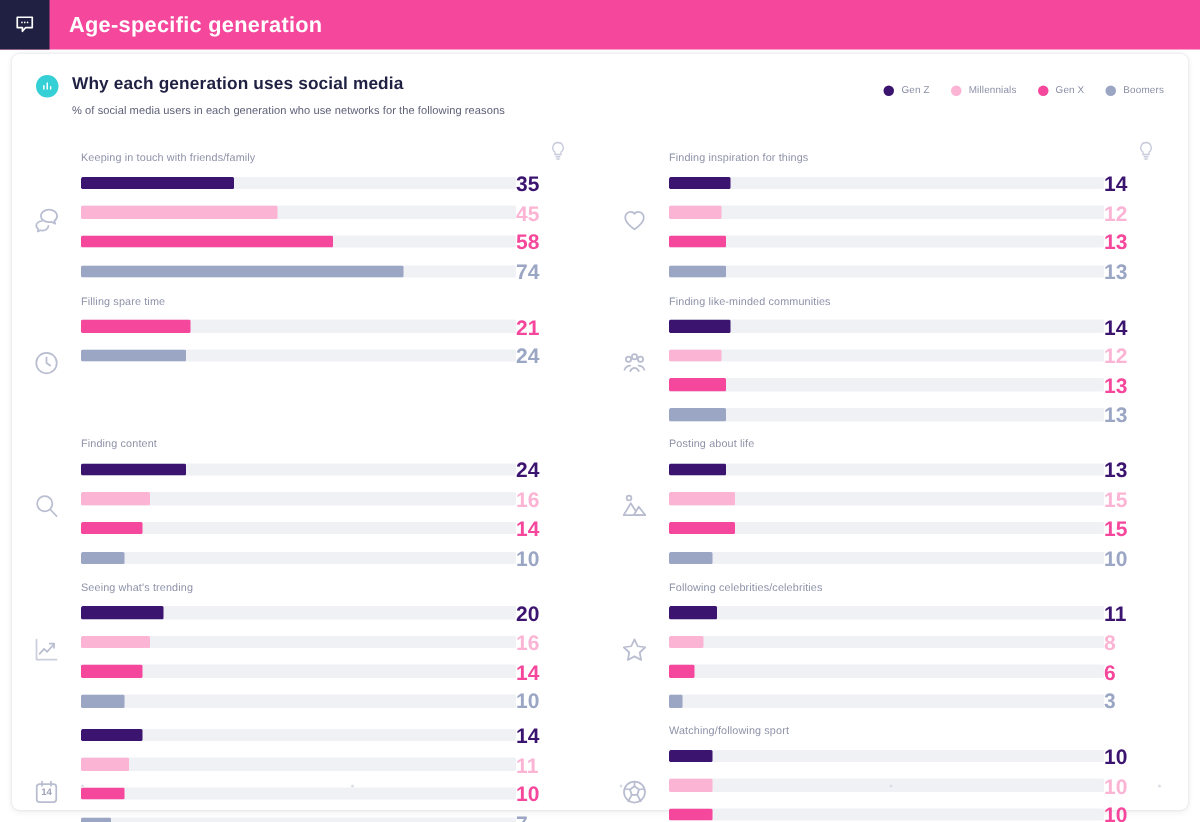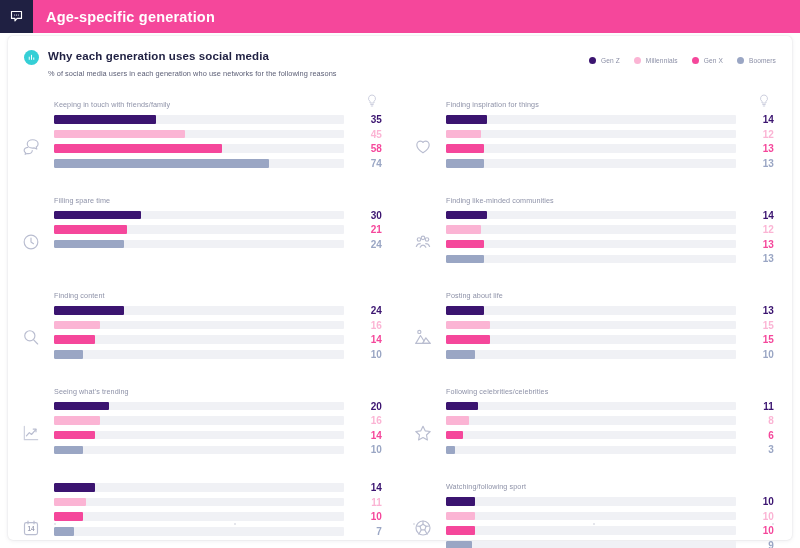--- a/index.html
+++ b/index.html
@@ -176,22 +176,22 @@
   }
   .bar-fill {
     position: absolute;
     left: 0; top: 0;
     height: 100%;
     border-radius: 1px;
   }
   .bar-value {
     width: 38px;
     flex: 0 0 auto;
-    text-align: right;
-    font-size: 10px;
+    text-align: left;
+    font-size: 14px;
     font-weight: bold;
     letter-spacing: 0.1px;
   }
 
   .baseline-dots {
     position: absolute;
     bottom: 14px;
     left: 46px;
     right: 18px;
     height: 3px;
@@ -310,26 +310,20 @@
               <div class="group-icon">
                 <svg width="20" height="20" viewBox="0 0 24 24" fill="none" stroke="#b9bdd0" stroke-width="1.4" stroke-linecap="round" stroke-linejoin="round">
                   <circle cx="12" cy="12" r="8.2"></circle>
                   <path d="M12 7.4V12l3 2"></path>
                 </svg>
               </div>
               <div class="group-body">
                 <div class="group-label">Filling spare time</div>
                 <div class="bar-row">
                   <div class="bar-track">
-                    <div class="bar-fill" style="width: 30%; background: rgb(59, 20, 112);"></div>
-                  </div>
-                  <div class="bar-value" style="color: rgb(59, 20, 112);">30</div>
-                </div>
-                <div class="bar-row">
-                  <div class="bar-track">
                     <div class="bar-fill" style="width: 25%; background: rgb(245, 71, 155);"></div>
                   </div>
                   <div class="bar-value" style="color: rgb(245, 71, 155);">21</div>
                 </div>
                 <div class="bar-row">
                   <div class="bar-track">
                     <div class="bar-fill" style="width: 24%; background: rgb(154, 166, 196);"></div>
                   </div>
                   <div class="bar-value" style="color: rgb(154, 166, 196);">24</div>
                 </div>

